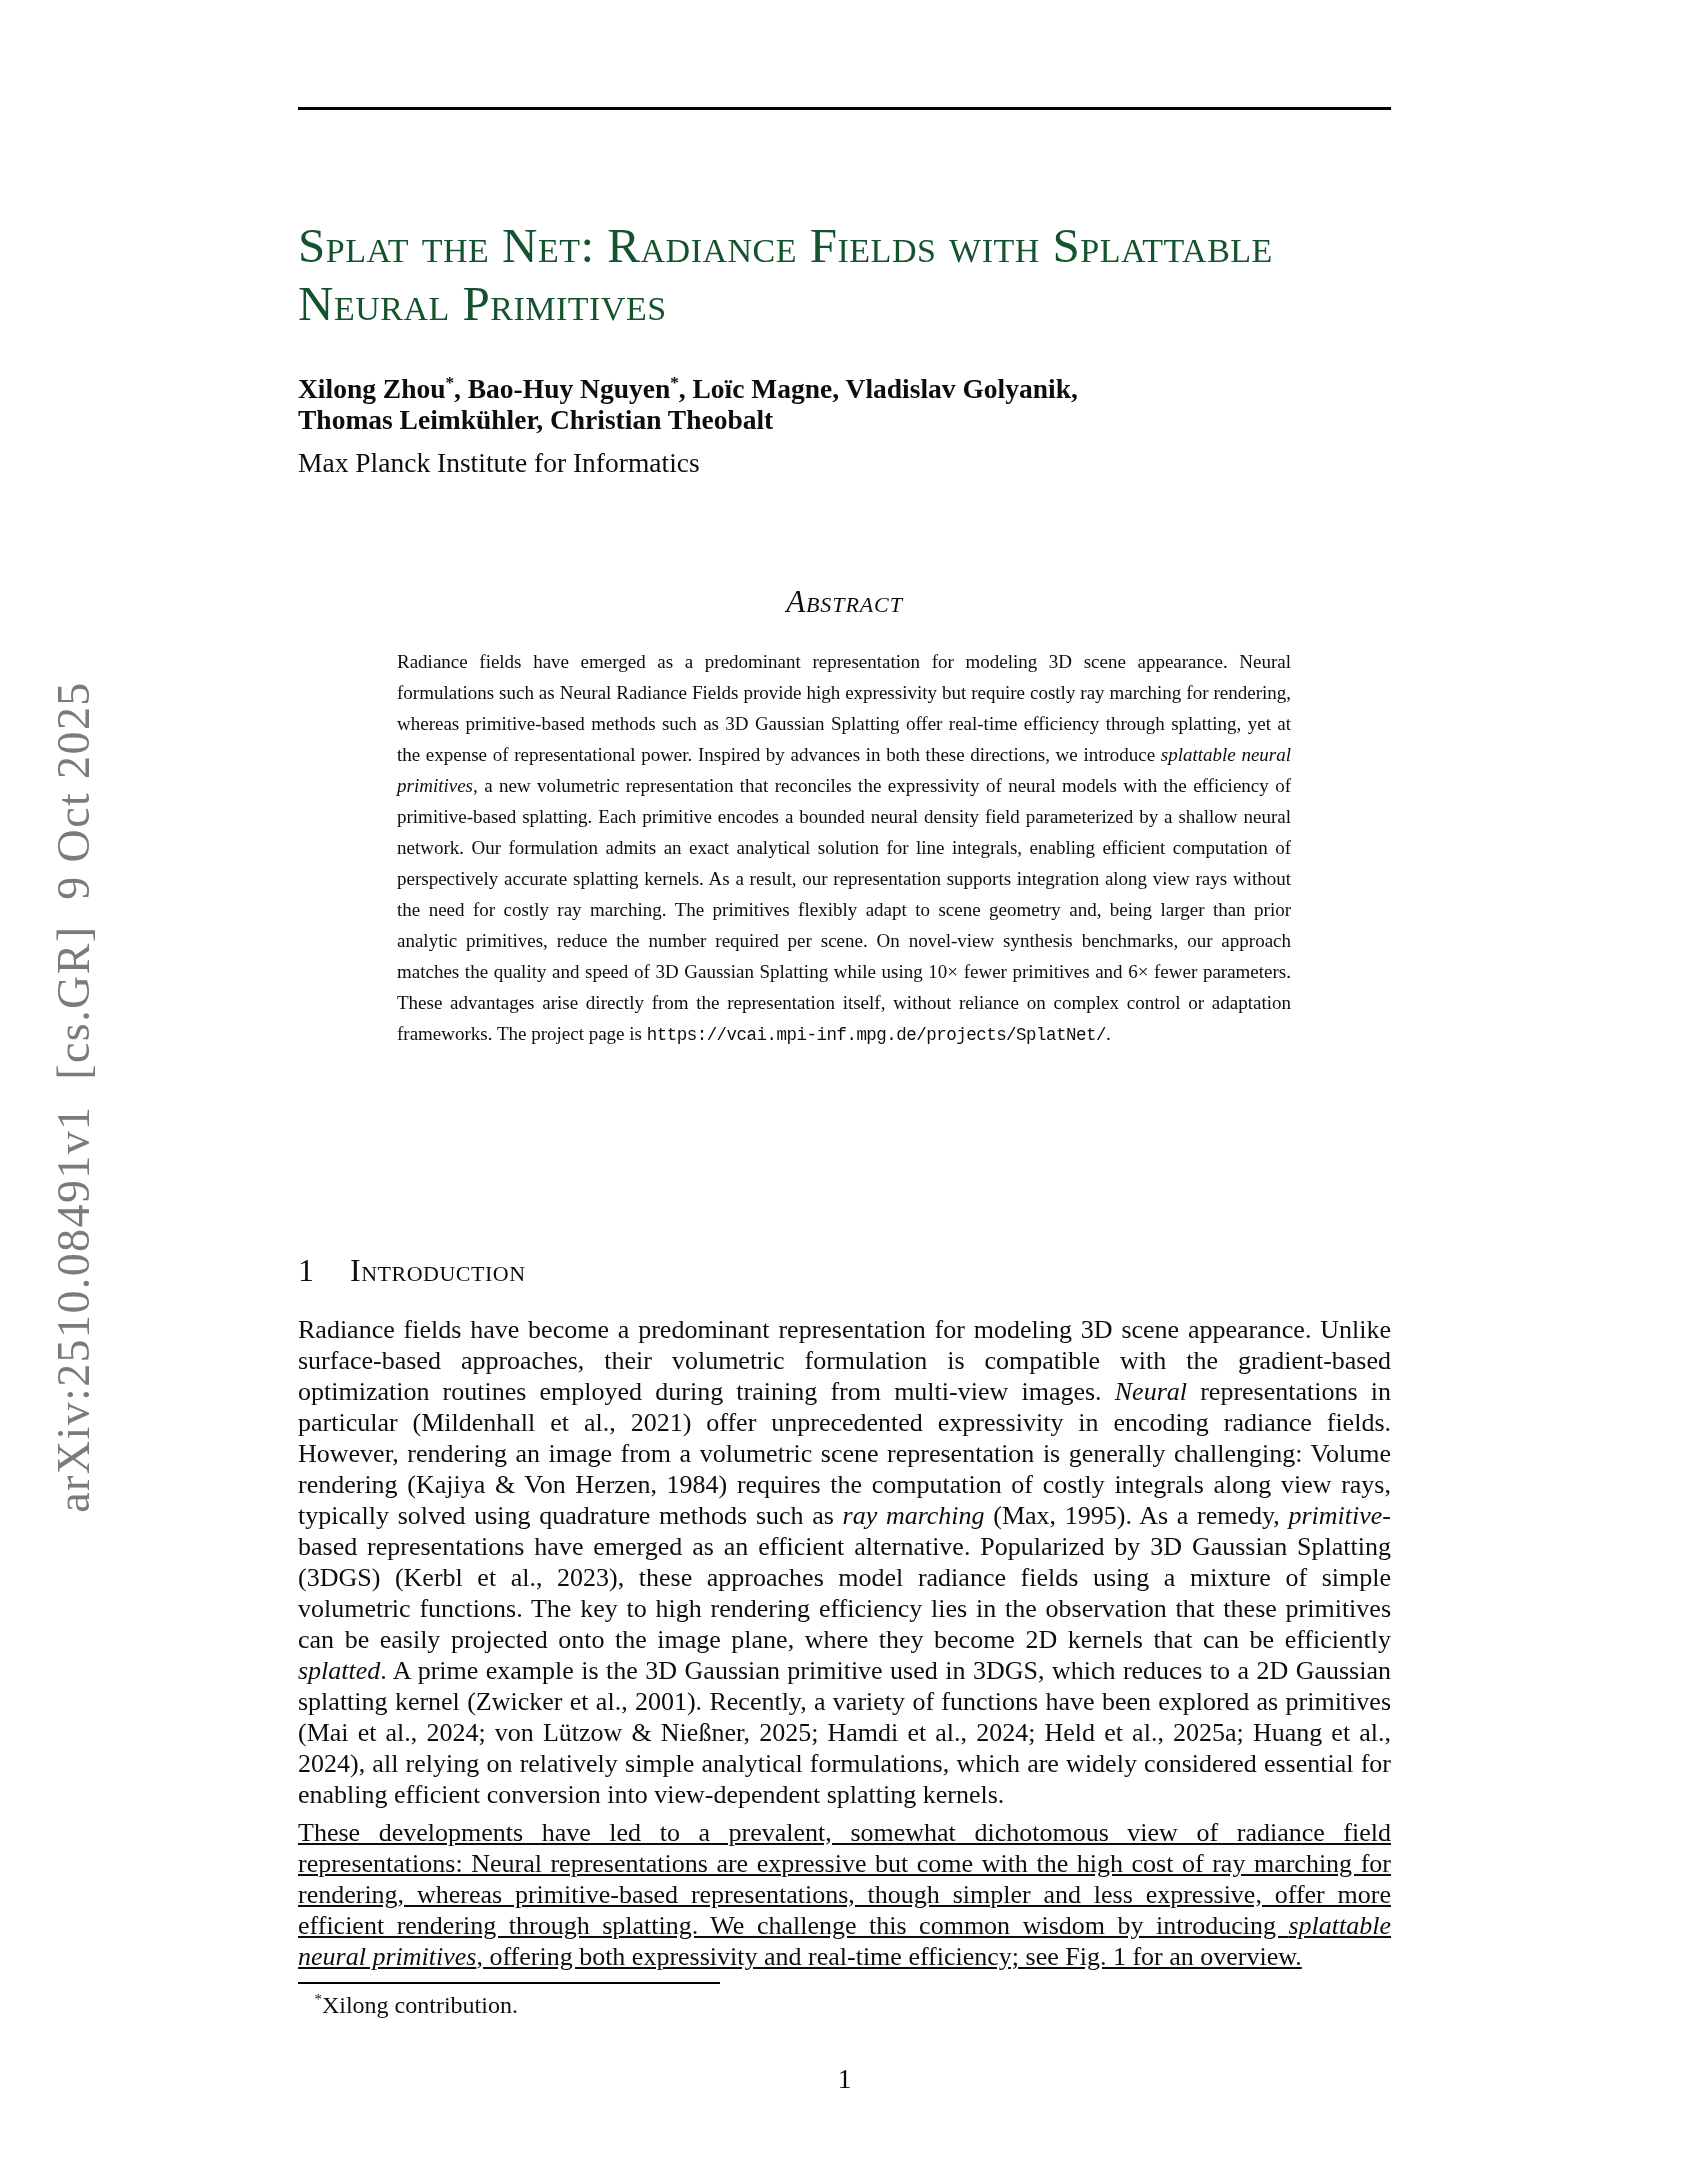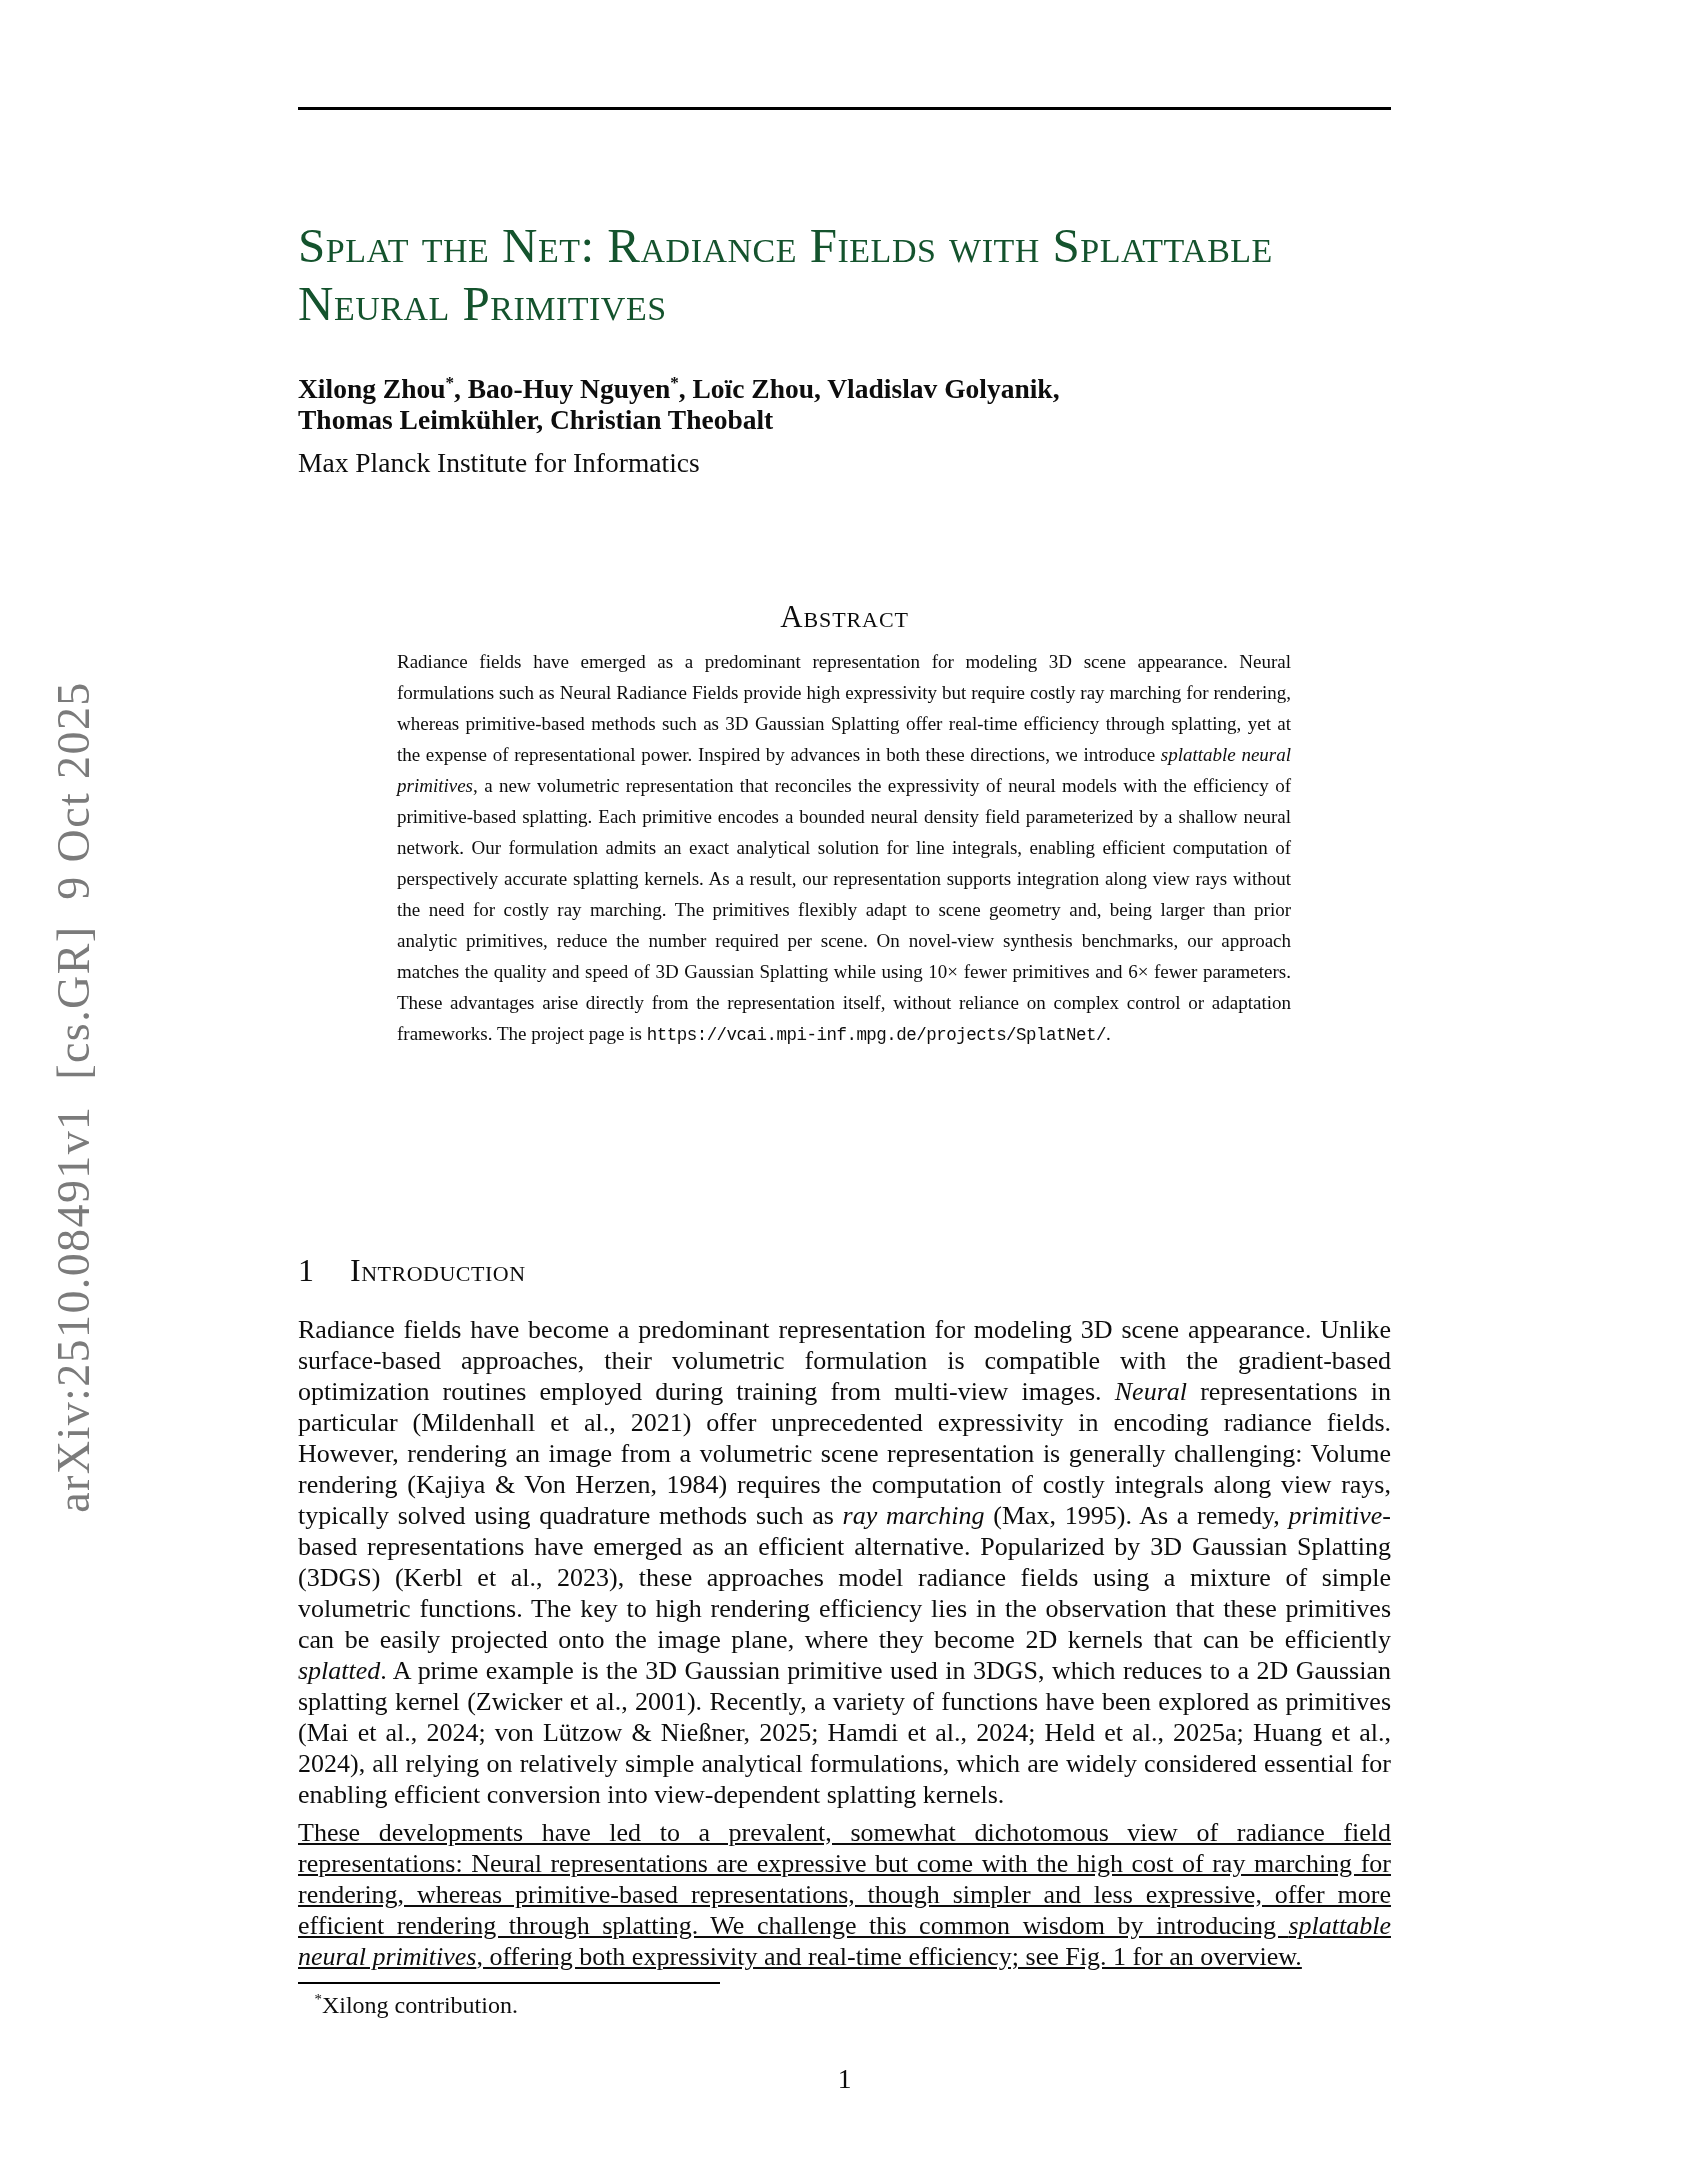--- a/index.html
+++ b/index.html
@@ -26,23 +26,23 @@
   .authors {
     position: absolute; left: 298px; top: 373px; width: 1093px;
     font-weight: bold; font-size: 27.5px; line-height: 31px;
   }
   .sup { vertical-align: super; font-size: 0.62em; line-height: 0; }
   .affiliation {
     position: absolute; left: 298px; top: 447px; width: 1093px;
     font-size: 27.5px;
   }
   .abstract-heading {
-    position: absolute; left: 298px; top: 599px; width: 1093px;
+    position: absolute; left: 298px; top: 584px; width: 1093px;
     text-align: center; font-size: 31px;
-    font-variant: small-caps; letter-spacing: 0.9px;
+    font-variant: small-caps; letter-spacing: 0.9px; font-style: italic;
   }
   .abstract-body {
     position: absolute; left: 397px; top: 646px; width: 894px;
     font-size: 19px; line-height: 31px; text-align: justify;
   }
   .section-heading {
     position: absolute; left: 298px; top: 1252px; width: 1093px;
     font-size: 32px;
   }
   .section-number { display: inline-block; width: 52px; }
@@ -83,21 +83,21 @@
   <div class="watermark">arXiv:2510.08491v1  [cs.GR]  9 Oct 2025</div>
 
   <div class="top-rule"></div>
 
   <h1 class="title">
     <span class="title-line">Splat the Net: Radiance Fields with Splattable</span>
     <span class="title-line">Neural Primitives</span>
   </h1>
 
   <div class="authors">
-    <div class="author-line"><span>Xilong Zhou</span><span class="sup">*</span><span>, Bao-Huy Nguyen</span><span class="sup">*</span><span>, Loïc Zhou, Vladislav Golyanik,</span></div>
+    <div class="author-line"><span>Xilong Zhou</span><span class="sup">*</span><span>, Bao-Huy Nguyen</span><span class="sup">*</span><span>, Loïc Magne, Vladislav Golyanik,</span></div>
     <div class="author-line">Thomas Leimkühler, Christian Theobalt</div>
   </div>
 
   <div class="affiliation">Max Planck Institute for Informatics</div>
 
   <div class="abstract-heading">Abstract</div>
 
   <div class="abstract-body"><span>Radiance fields have emerged as a predominant representation for modeling 3D scene appearance. Neural formulations such as Neural Radiance Fields provide high expressivity but require costly ray marching for rendering, whereas primitive-based methods such as 3D Gaussian Splatting offer real-time efficiency through splatting, yet at the expense of representational power. Inspired by advances in both these directions, we introduce </span><span class="it">splattable neural primitives</span><span>, a new volumetric representation that reconciles the expressivity of neural models with the efficiency of primitive-based splatting. Each primitive encodes a bounded neural density field parameterized by a shallow neural network. Our formulation admits an exact analytical solution for line integrals, enabling efficient computation of perspectively accurate splatting kernels. As a result, our representation supports integration along view rays without the need for costly ray marching. The primitives flexibly adapt to scene geometry and, being larger than prior analytic primitives, reduce the number required per scene. On novel-view synthesis benchmarks, our approach matches the quality and speed of 3D Gaussian Splatting while using 10× fewer primitives and 6× fewer parameters. These advantages arise directly from the representation itself, without reliance on complex control or adaptation frameworks. The project page is </span><span class="mono">https://vcai.mpi-inf.mpg.de/projects/SplatNet/</span><span>.</span></div>
 
   <div class="section-heading">

